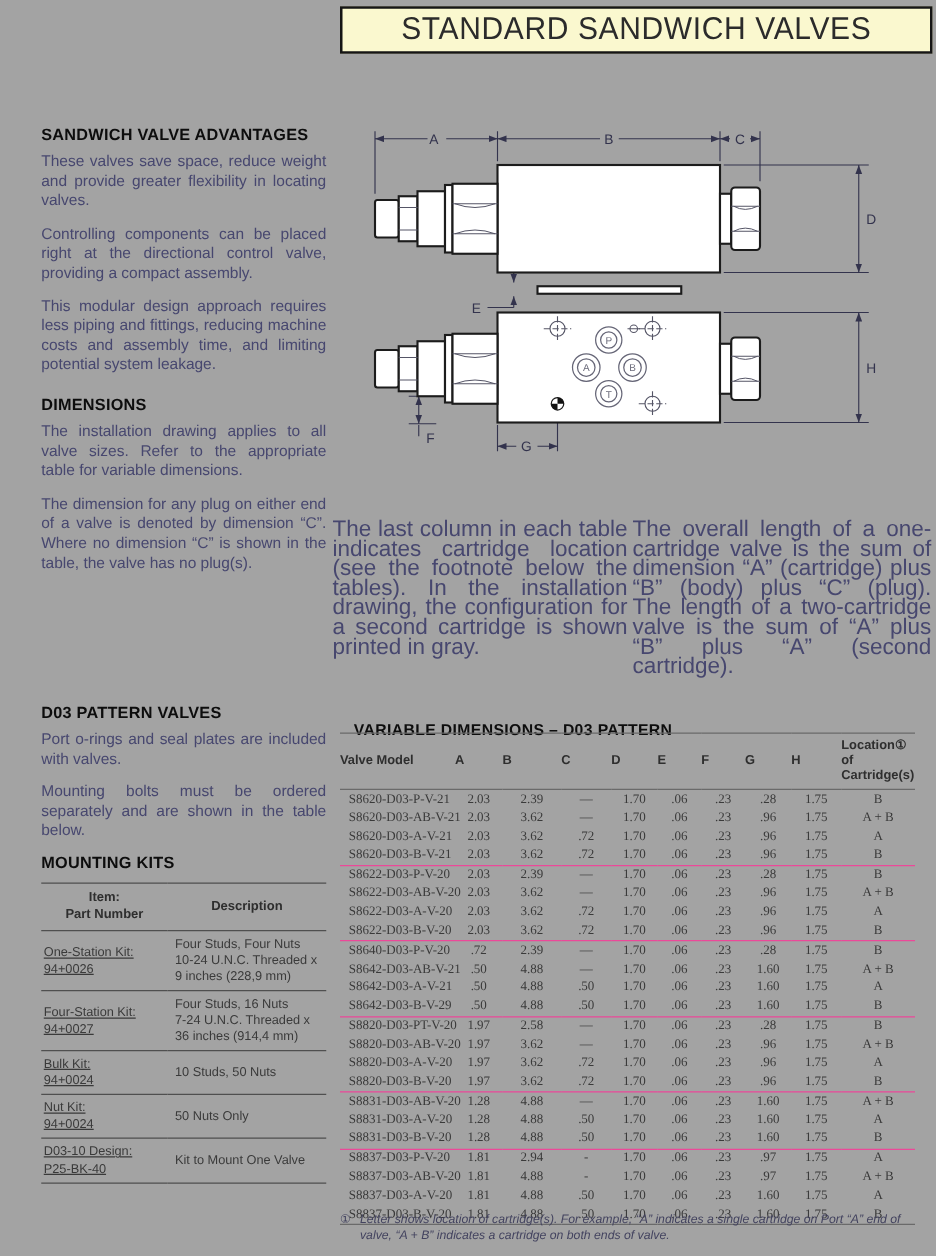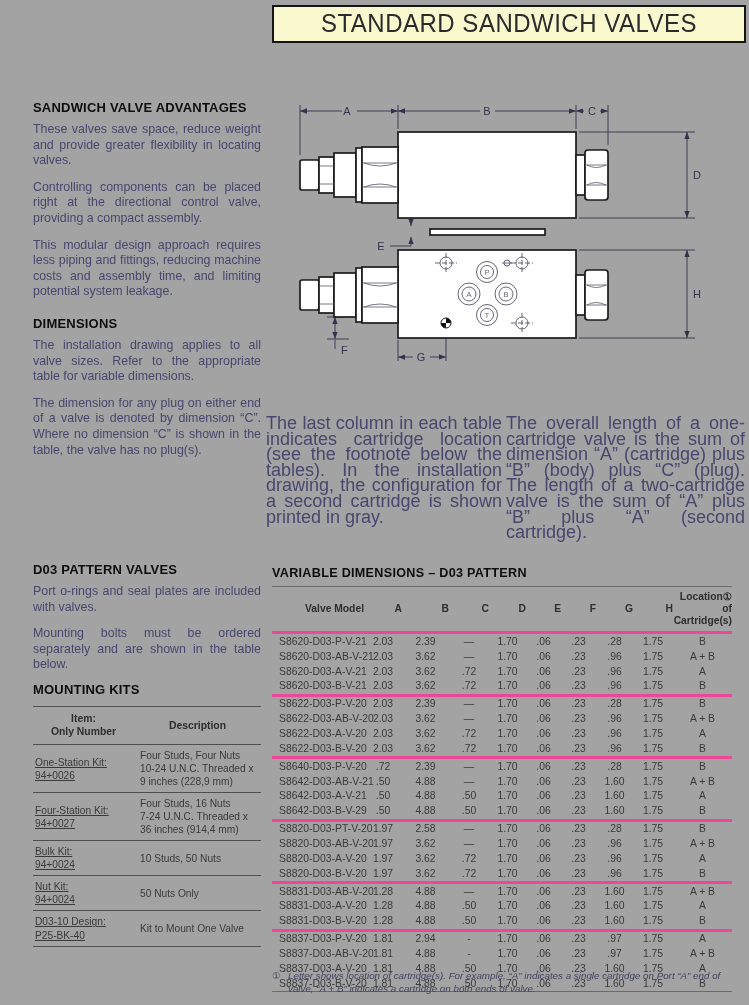--- a/index.html
+++ b/index.html
@@ -38,33 +38,33 @@
   .mk-table td{padding:4px 2px;line-height:1.28;vertical-align:middle;}
   .mk-table td.mk-item{width:97px;white-space:pre-line;text-decoration:underline;}
   .mk-table td.mk-desc{text-align:left;padding-left:6px;white-space:pre-line;margin-left:36px;}
   
   .drawing-wrap{position:absolute;left:283px;top:93px;width:457px;height:290px;}
   
   .note{position:absolute;top:416px;color:#47476f;font-size:18px;line-height:15.6px;text-align:justify;margin:0;}
   .note-1{left:266px;width:236px;}
   .note-2{left:506px;width:239px;}
   
-  .dims-title{position:absolute;left:272px;top:566px;margin:0;font-size:12.6px;color:#0d0d0d;letter-spacing:0.3px;}
+  .dims-title{position:absolute;left:272px;top:566px;margin:11px;font-size:12.6px;color:#0d0d0d;letter-spacing:0.3px;}
   .dims-wrap{position:absolute;left:272px;top:586px;width:460px;}
   .dims-table{
     border-collapse:collapse;table-layout:fixed;width:460px;
     font-size:10.4px;color:#3a3a3a;
     border-top:1px solid #6a6a6a;border-bottom:1px solid #6a6a6a;
   }
   .dims-table thead tr{border-bottom:1px solid #6a6a6a;}
   .dims-table th{
-    font-weight:bold;font-size:10.3px;color:#2e2e2e;text-align:right;
+    font-weight:bold;font-size:10.3px;color:#2e2e2e;text-align:left;
     padding:4px 0 5px;vertical-align:middle;white-space:pre-line;line-height:1.15;
   }
-  .dims-table tbody.grp{border-top:3px solid #ec4899;}
+  .dims-table tbody.grp{border-top:1px solid #ec4899;font-family:Liberation Serif, serif;}
   .dims-table td{text-align:center;padding:1.3px 0;line-height:1.18;}
   .dims-table td.model{text-align:left;padding-left:7px;white-space:nowrap;}
   
   .footnote{
     position:absolute;left:272px;top:970px;width:466px;display:flex;
     font-size:9.8px;font-style:italic;color:#43435f;line-height:1.28;
   }
   .footnote .fn-marker{flex:0 0 16px;font-style:normal;font-size:9.5px;}
   
   text.dim{font-family:"Liberation Sans",sans-serif;font-size:11px;fill:#33334d;}
@@ -97,21 +97,21 @@
     <p>Port o-rings and seal plates are included with valves.</p>
     <p>Mounting bolts must be ordered separately and are shown in the table below.</p>
   </div>
 
   <div class="lsec" style="top:682px;">
     <h3>MOUNTING KITS</h3>
     <table class="mk-table" id="mk-table">
       <thead>
         <tr>
           <th>Item:
-Only Number</th>
+Part Number</th>
           <th>Description</th>
         </tr>
       </thead>
       <tbody>
           <tr>
             <td class="mk-item">One-Station Kit:
 94+0026</td>
             <td class="mk-desc">Four Studs, Four Nuts
 10-24 U.N.C. Threaded x
 9 inches (228,9 mm)</td>

